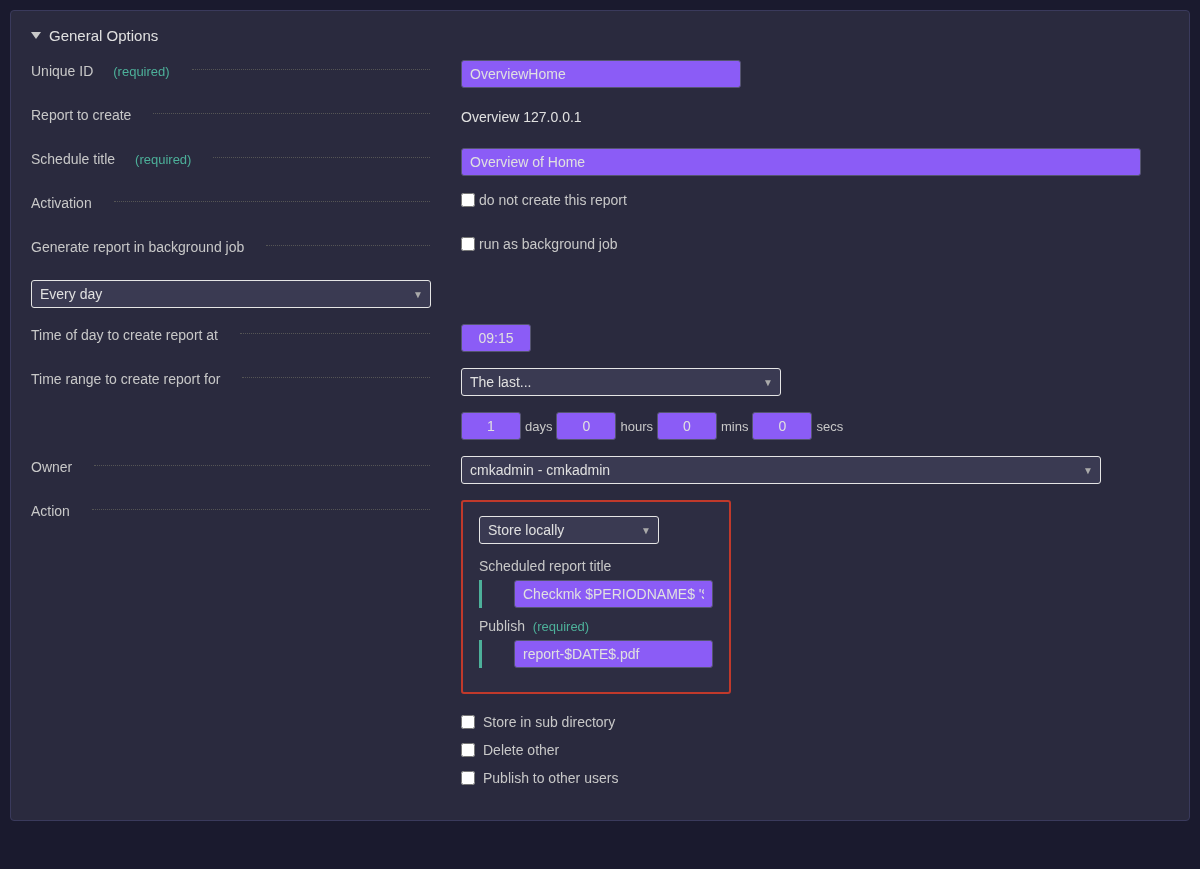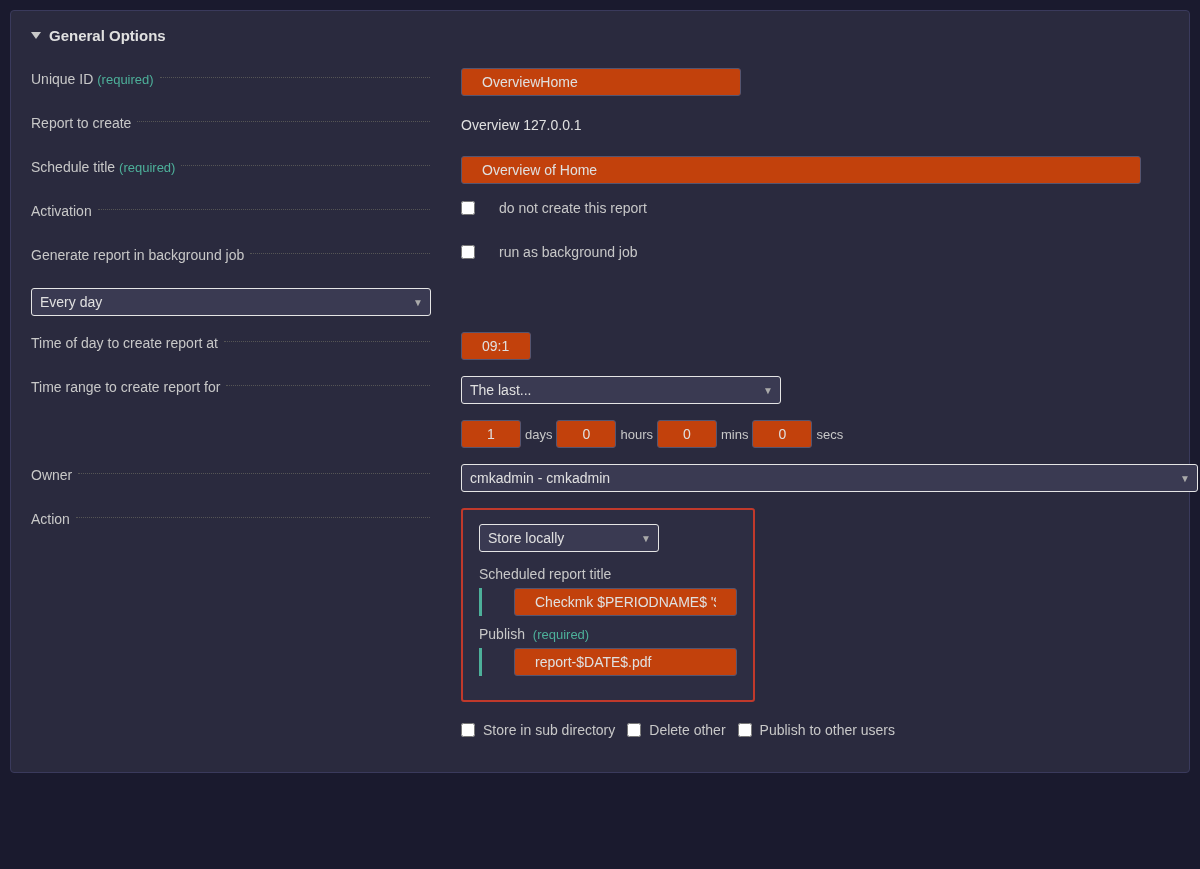--- a/index.html
+++ b/index.html
@@ -14,24 +14,24 @@
       background: #2a2a3e;
       border: 1px solid #3a3a5c;
       border-radius: 4px;
       padding: 16px 20px 20px 20px;
       max-width: 1180px;
     }
     .panel-header {
       display: flex;
       align-items: center;
       gap: 8px;
-      margin-bottom: 22px;
+      margin-bottom: 14px;
       color: #e0e0e0;
       font-size: 15px;
-      font-weight: bold;
+      font-weight: normal;
     }
     .chevron-down {
       display: inline-block;
       width: 0;
       height: 0;
       border-left: 5px solid transparent;
       border-right: 5px solid transparent;
       border-top: 7px solid #c8c8c8;
     }
     .form-row {
@@ -40,21 +40,21 @@
       margin-bottom: 14px;
       min-height: 30px;
     }
     .label-col {
       width: 430px;
       min-width: 430px;
       padding-right: 25px;
       padding-top: 5px;
       display: flex;
       align-items: center;
-      gap: 0;
+      gap: 16px;
       color: #c8c8c8;
       font-size: 14px;
     }
     .label-dots {
       flex: 1;
       border-bottom: 1px dotted #555;
       margin: 0 6px 0 6px;
       height: 1px;
       align-self: center;
       margin-bottom: 3px;
@@ -66,25 +66,25 @@
     }
     .value-col {
       flex: 1;
       display: flex;
       align-items: center;
       flex-wrap: wrap;
       gap: 6px;
       padding-top: 2px;
     }
     input[type="text"] {
-      background: #c2410c;
+      background: #8b5cf6;
       border: 1px solid #555570;
       color: #e0e0e0;
       border-radius: 3px;
-      padding: 5px 20px;
+      padding: 5px 8px;
       font-size: 14px;
       outline: none;
     }
     .input-wide {
       width: 680px;
     }
     .input-mid {
       width: 280px;
     }
     .input-small {
@@ -116,30 +116,30 @@
       position: absolute;
       right: 8px;
       top: 50%;
       transform: translateY(-50%);
       font-size: 10px;
       color: #aaa;
       pointer-events: none;
     }
     .select-period { width: 400px; }
     .select-timerange { width: 320px; }
-    .select-owner { width: 737px; }
+    .select-owner { width: 640px; }
     .select-action { width: 180px; }
     .report-to-create {
       color: #e0e0e0;
       padding-top: 5px;
     }
     .checkbox-row {
       display: flex;
       align-items: center;
-      gap: 24px;
+      gap: 4px;
     }
     input[type="checkbox"] {
       width: 14px;
       height: 14px;
       accent-color: #4db09a;
       cursor: pointer;
     }
     .time-unit-group {
       display: flex;
       align-items: center;
@@ -181,21 +181,21 @@
     .action-input-indent {
       margin-left: 20px;
       width: calc(100% - 20px);
     }
     .left-border-accent {
       border-left: 3px solid #4db09a;
       padding-left: 12px;
     }
     .extra-checkboxes {
       display: flex;
-      flex-direction: row;
+      flex-direction: column;
       gap: 12px;
       margin-top: 14px;
       justify-content: space-between;
     }
     .extra-checkbox-row {
       display: flex;
       align-items: center;
       gap: 8px;
     }
   </style>

